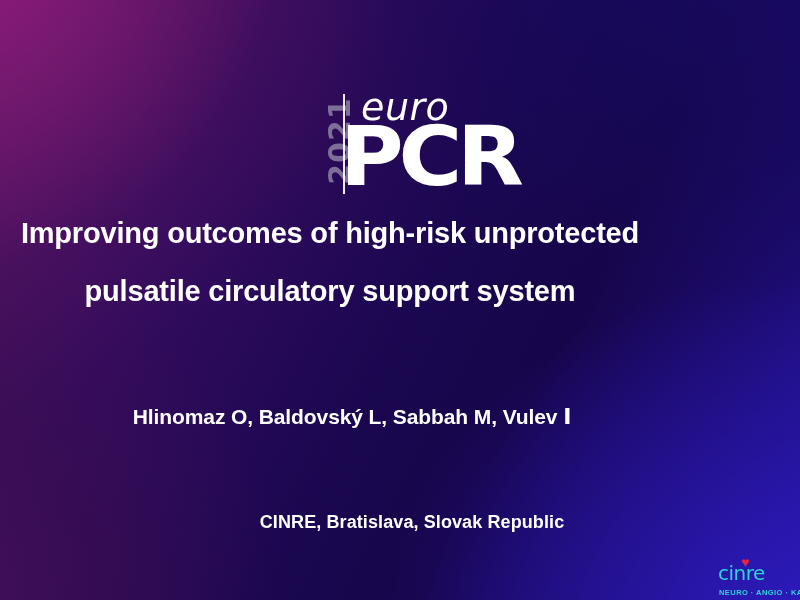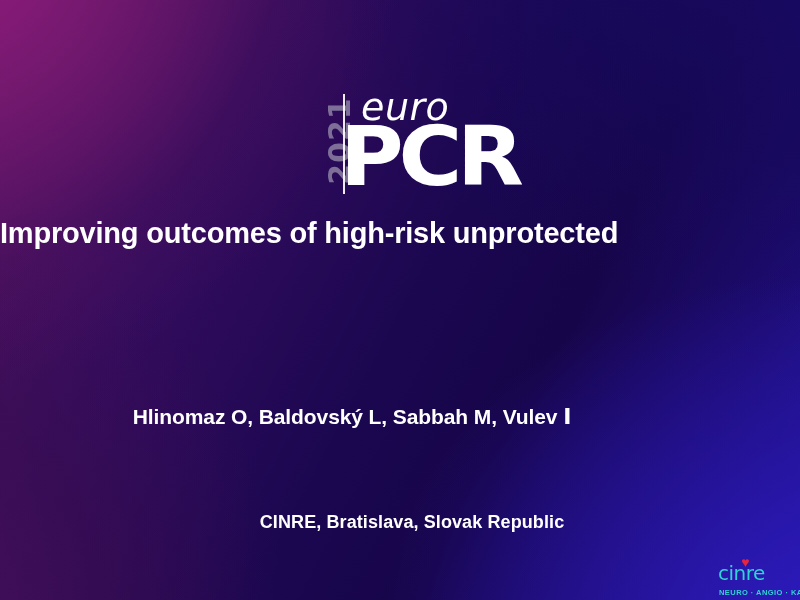--- a/index.html
+++ b/index.html
@@ -81,21 +81,21 @@
     transform: scaleX(1.06);
     transform-origin: left top;
   }
 
   
   .title-block {
     position: absolute;
     left: 0;
     top: 204px;
     width: 660px;
-    text-align: left;
+    text-align: center;
   }
   .title-line {
     color: #ffffff;
     font-size: 29px;
     font-weight: 700;
     line-height: 58px;
     letter-spacing: -0.2px;
     white-space: nowrap;
   }
 
@@ -182,20 +182,21 @@
 
   <div class="logo-block">
     <div class="logo-year">2021</div>
     <div class="logo-divider"></div>
     <div class="logo-euro">euro</div>
     <div class="logo-pcr">PCR</div>
   </div>
 
   <div class="title-block">
     <div class="title-line">Improving outcomes of high-risk unprotected</div>
+    <div class="title-line">pulsatile circulatory support system</div>
   </div>
 
   <div class="authors"><span>Hlinomaz O, Baldovský L, Sabbah M, Vulev </span><span class="lastname-initial">I</span></div>
 
   <div class="affiliation">CINRE, Bratislava, Slovak Republic</div>
 
   <div class="cinre-logo">
     <div class="cinre-heart">♥</div>
     <div class="cinre-word">cinre</div>
     <div class="cinre-tagline">NEURO · ANGIO · KARDIO</div>

